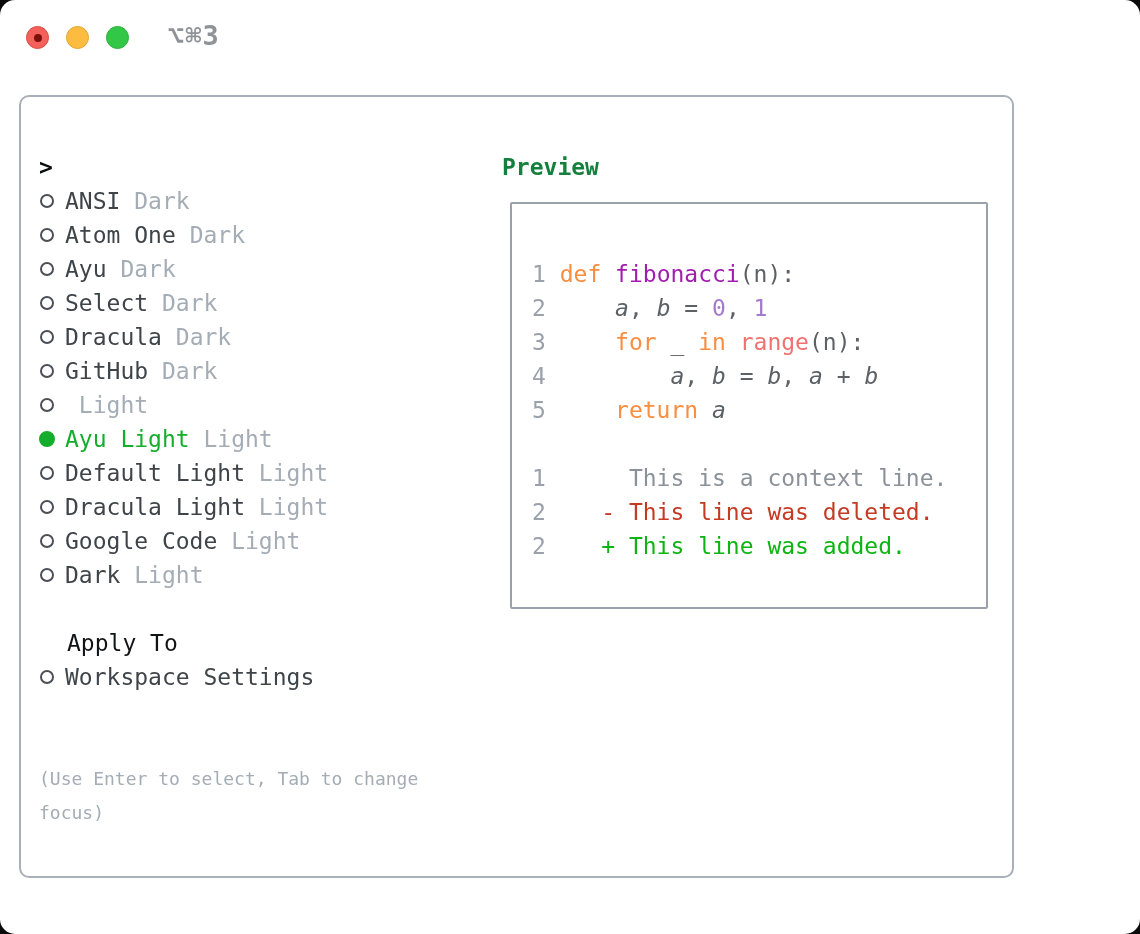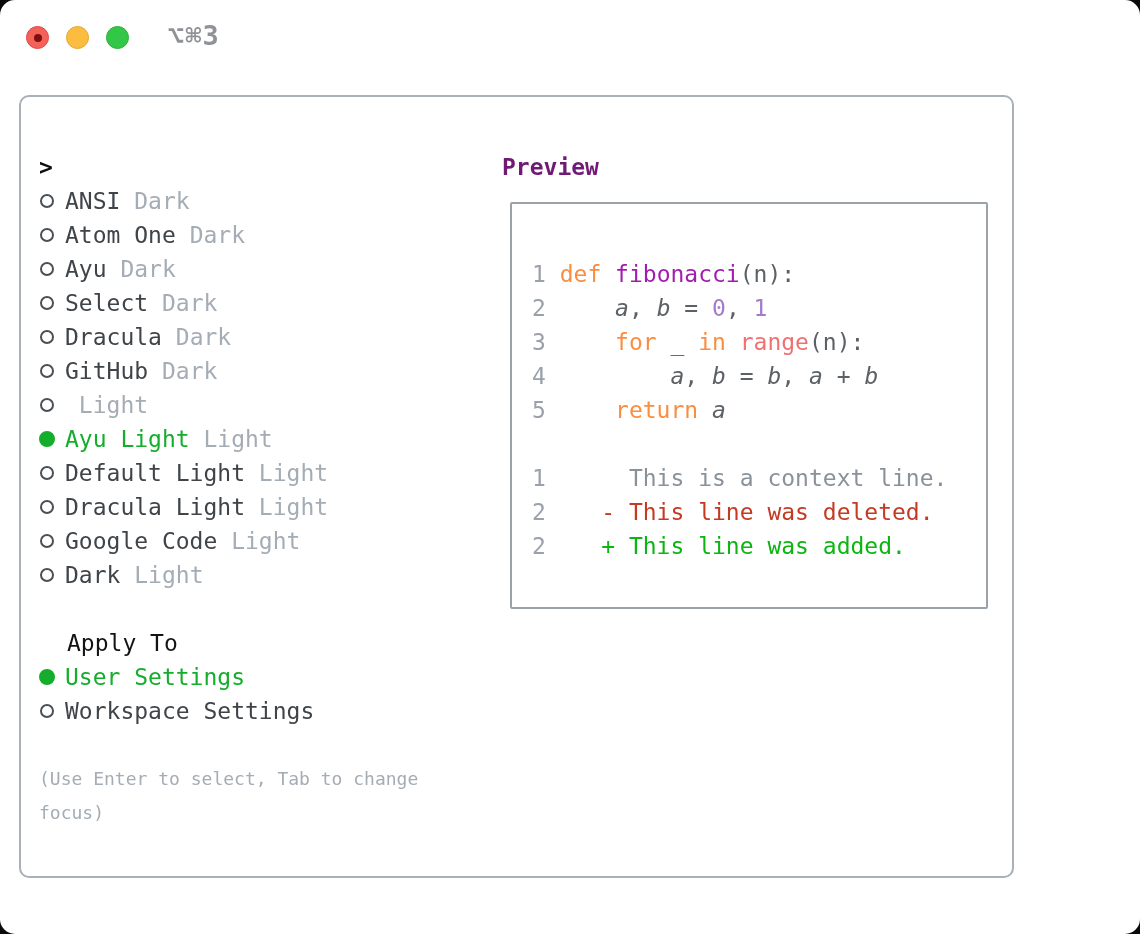--- a/index.html
+++ b/index.html
@@ -29,21 +29,21 @@
   .list-title{font-weight:700;color:#0d0e0f;}
   .radio{flex:0 0 auto;width:14px;height:14px;border:2.5px solid #4b5056;border-radius:50%;box-sizing:border-box;margin:0 11px 0 1px;background:#fff;}
   .row.sel .radio{background:#15ad2c;border-color:#15ad2c;width:16px;height:16px;margin:0 10px 0 0;}
   .row.sel .name{color:#15ad2c;}
   .name{color:#3f4449;}
   .variant{color:#a4acb5;}
   .apply-block{position:absolute;left:18px;top:529px;}
   .apply-title{height:34px;line-height:34px;padding-left:28px;color:#121315;}
   .hint{position:absolute;left:18px;top:665px;width:400px;color:#a4acb5;font-size:18px;line-height:34px;}
   
-  .preview-title{position:absolute;left:481px;top:53px;height:34px;line-height:34px;font-weight:700;color:#701a75;font-size:23px;}
+  .preview-title{position:absolute;left:481px;top:53px;height:34px;line-height:34px;font-weight:700;color:#15803d;font-size:23px;}
   .preview-box{
     position:absolute;left:489px;top:105px;width:478px;height:407px;box-sizing:border-box;
     border:2px solid #9aa1ab;border-radius:2px;background:#fff;
     padding:53px 0 0 20px;overflow:hidden;
   }
   .cline{display:flex;height:34px;line-height:34px;white-space:pre;font-size:23px;}
   .lnum{color:#9aa1ab;width:2ch;flex:0 0 auto;}
   .lnum5{color:#9aa1ab;width:5ch;flex:0 0 auto;}
   .marker{width:2ch;flex:0 0 auto;}
   .gapline{height:34px;}
@@ -122,23 +122,20 @@
   </div>
 
   <div class="row">
     <span class="radio"></span><span class="name">Dark</span><span class="variant"> Light</span>
   </div>
 </div>
 
     <div class="apply-block">
       <div class="apply-title">Apply To</div>
 
-  <div class="row sel">
-    <span class="radio"></span><span class="name">User Settings</span>
-  </div>
 
   <div class="row">
     <span class="radio"></span><span class="name">Workspace Settings</span>
   </div>
 </div>
 
     <div class="hint">(Use Enter to select, Tab to change focus)</div>
 
     <div class="preview-title">Preview</div>
 

